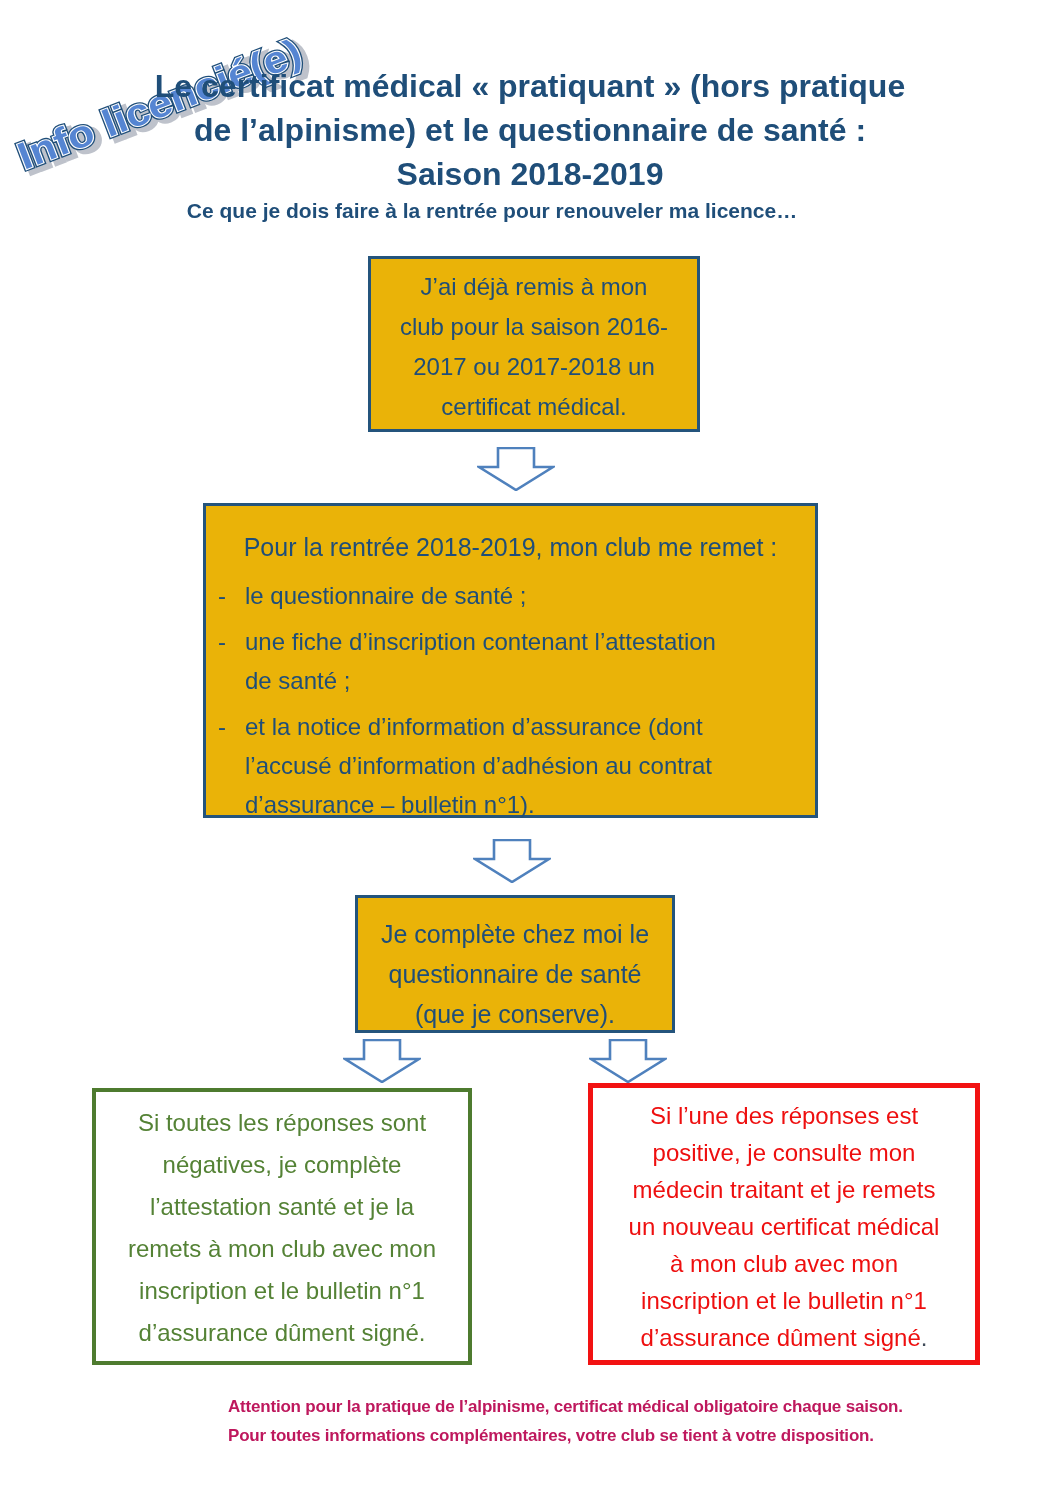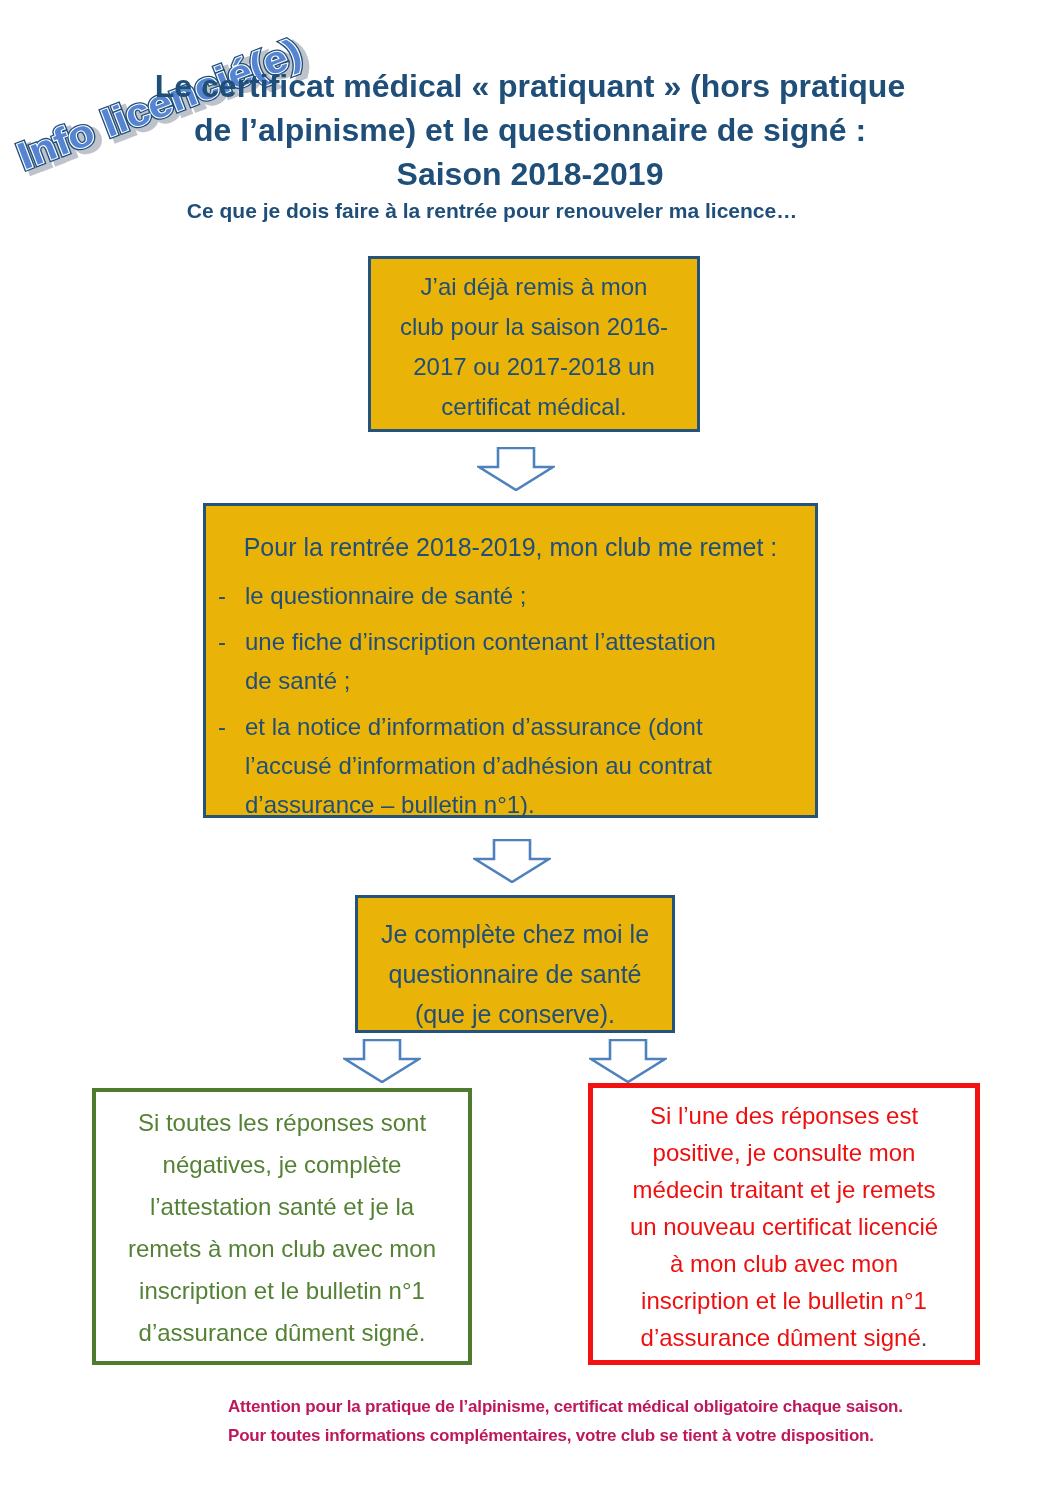--- a/index.html
+++ b/index.html
@@ -83,21 +83,21 @@
     <g transform="rotate(-21 24 170)">
       <text class="wa-shadow" x="24" y="170" transform="translate(4,5)" textLength="300" lengthAdjust="spacingAndGlyphs">Info licencié(e)</text>
       <text class="wa-outline" x="24" y="170" textLength="300" lengthAdjust="spacingAndGlyphs">Info licencié(e)</text>
       <text class="wa-white" x="24" y="170" textLength="300" lengthAdjust="spacingAndGlyphs">Info licencié(e)</text>
       <text class="wa-fill" x="24" y="170" textLength="300" lengthAdjust="spacingAndGlyphs">Info licencié(e)</text>
     </g>
   </svg>
 
   <div class="title">
     <div class="tline">Le certificat médical « pratiquant » (hors pratique</div>
-    <div class="tline">de l’alpinisme) et le questionnaire de signé :</div>
+    <div class="tline">de l’alpinisme) et le questionnaire de santé :</div>
     <div class="tline">Saison 2018-2019</div>
   </div>
   <div class="subtitle">Ce que je dois faire à la rentrée pour renouveler ma licence…</div>
 
   <div class="bluebox box1">
     <div class="cline">J’ai déjà remis à mon</div>
     <div class="cline">club pour la saison 2016-</div>
     <div class="cline">2017 ou 2017-2018 un</div>
     <div class="cline">certificat médical.</div>
   </div>
@@ -156,21 +156,21 @@
     <div class="cline">l’attestation santé et je la</div>
     <div class="cline">remets à mon club avec mon</div>
     <div class="cline">inscription et le bulletin n°1</div>
     <div class="cline">d’assurance dûment signé.</div>
   </div>
 
   <div class="redbox">
     <div class="cline">Si l’une des réponses est</div>
     <div class="cline">positive, je consulte mon</div>
     <div class="cline">médecin traitant et je remets</div>
-    <div class="cline">un nouveau certificat licencié</div>
+    <div class="cline">un nouveau certificat médical</div>
     <div class="cline">à mon club avec mon</div>
     <div class="cline">inscription et le bulletin n°1</div>
     <div class="cline"><span>d’assurance dûment signé</span><span class="period">.</span></div>
   </div>
 
   <div class="footer">
     <div class="cline">Attention pour la pratique de l’alpinisme, certificat médical obligatoire chaque saison.</div>
     <div class="cline">Pour toutes informations complémentaires, votre club se tient à votre disposition.</div>
   </div>
 

